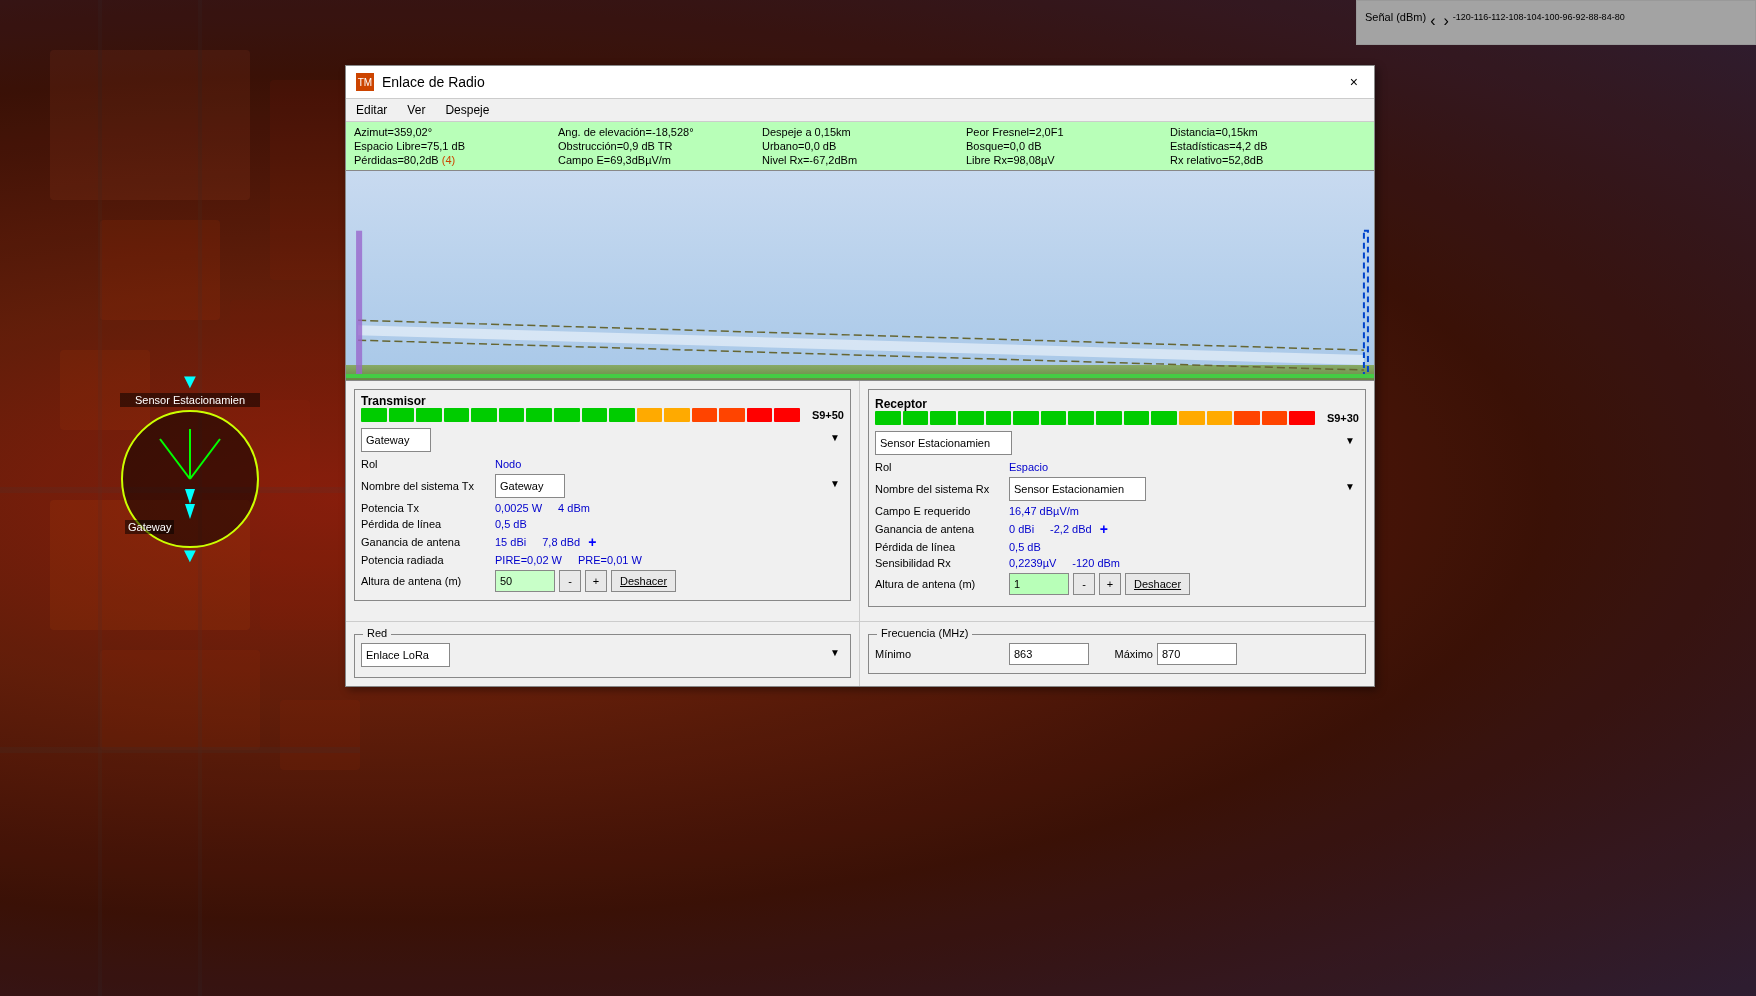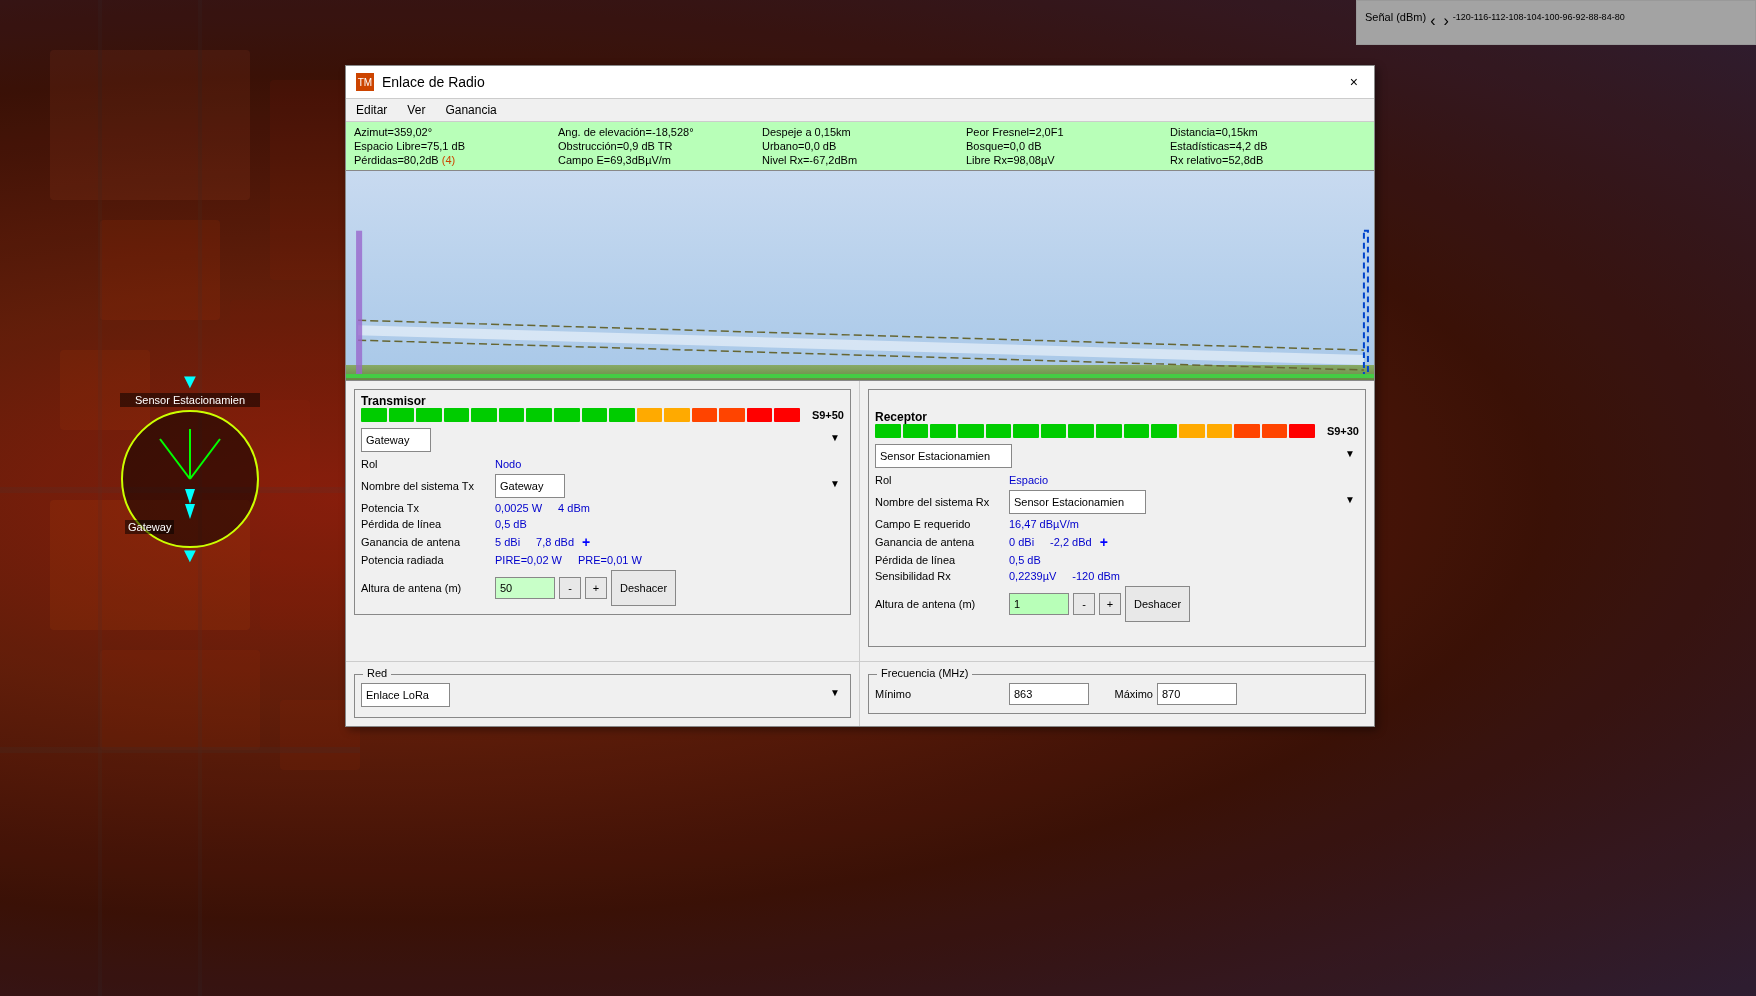--- a/index.html
+++ b/index.html
@@ -306,26 +306,27 @@
       height: 22px;
       min-width: 22px;
       font-size: 11px;
       border: 1px solid #888;
       background: #e8e8e8;
       cursor: pointer;
       padding: 0 4px;
     }
 
     .btn-medium {
-      height: 36px;
+      height: 22px;
       font-size: 11px;
       border: 1px solid #888;
       background: #e8e8e8;
       cursor: pointer;
       padding: 0 8px;
+      text-decoration: underline;
     }
 
     .plus-btn {
       color: blue;
       font-weight: bold;
       cursor: pointer;
       font-size: 14px;
       padding: 0 4px;
     }
 
@@ -435,21 +436,21 @@
     <div class="dialog-title-left">
       <span class="dialog-icon">TM</span>
       <span class="dialog-title-text">Enlace de Radio</span>
     </div>
     <button class="dialog-close-btn">×</button>
   </div>
 
   <div class="menu-bar">
     <span class="menu-item">Editar</span>
     <span class="menu-item">Ver</span>
-    <span class="menu-item">Ganancia</span>
+    <span class="menu-item">Despeje</span>
   </div>
 
   <div class="info-bar">
     <span>Azimut=359,02°</span>
     <span>Ang. de elevación=-18,528°</span>
     <span>Despeje a 0,15km</span>
     <span>Peor Fresnel=2,0F1</span>
     <span>Distancia=0,15km</span>
 
     <span>Espacio Libre=75,1 dB</span>
@@ -556,21 +557,21 @@
           <span class="form-value2">4 dBm</span>
         </div>
 
         <div class="form-row">
           <span class="form-label">Pérdida de línea</span>
           <span class="form-value">0,5 dB</span>
         </div>
 
         <div class="form-row">
           <span class="form-label">Ganancia de antena</span>
-          <span class="form-value">5 dBi</span>
+          <span class="form-value">15 dBi</span>
           <span class="form-value2">7,8 dBd</span>
           <span class="plus-btn">+</span>
         </div>
 
         <div class="form-row">
           <span class="form-label">Potencia radiada</span>
           <span class="form-value">PIRE=0,02 W</span>
           <span class="form-value2">PRE=0,01 W</span>
         </div>
 
@@ -578,21 +579,21 @@
           <span class="form-label">Altura de antena (m)</span>
           <input class="input-small" type="text" value="50" style="">
           <button class="btn-small">-</button>
           <button class="btn-small">+</button>
           <button class="btn-medium">Deshacer</button>
         </div>
       </div>
     </div>
 
     <div class="panel">
-      <div style="border:1px solid #888;padding:20px 6px;margin-bottom:6px;">
+      <div style="border:1px solid #888;padding:7px 6px;margin-bottom:6px;">
         <div class="panel-title">Receptor</div>
 
         <div class="signal-meter">
           <div class="meter-bar">
             <div class="meter-seg" style="background:#00cc00"></div>
             <div class="meter-seg" style="background:#00cc00"></div>
             <div class="meter-seg" style="background:#00cc00"></div>
             <div class="meter-seg" style="background:#00cc00"></div>
             <div class="meter-seg" style="background:#00cc00"></div>
             <div class="meter-seg" style="background:#00cc00"></div>

